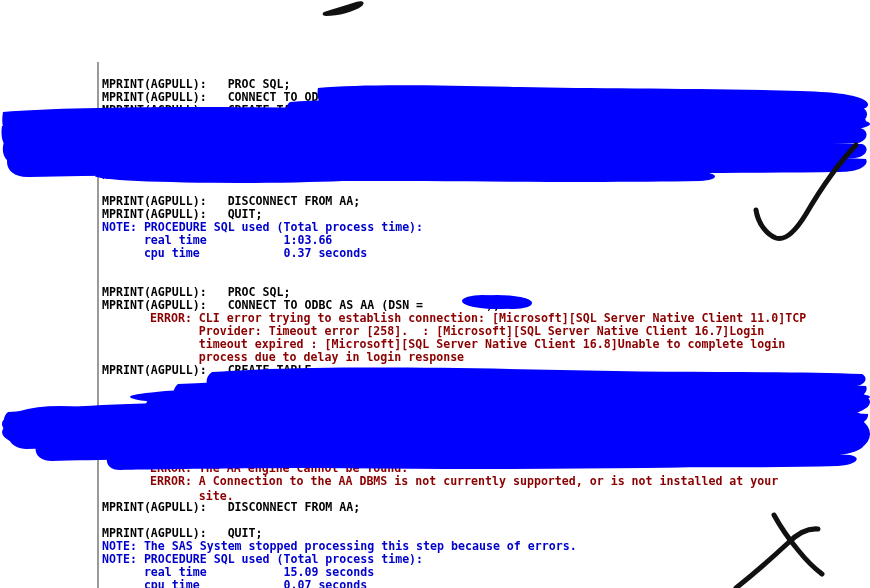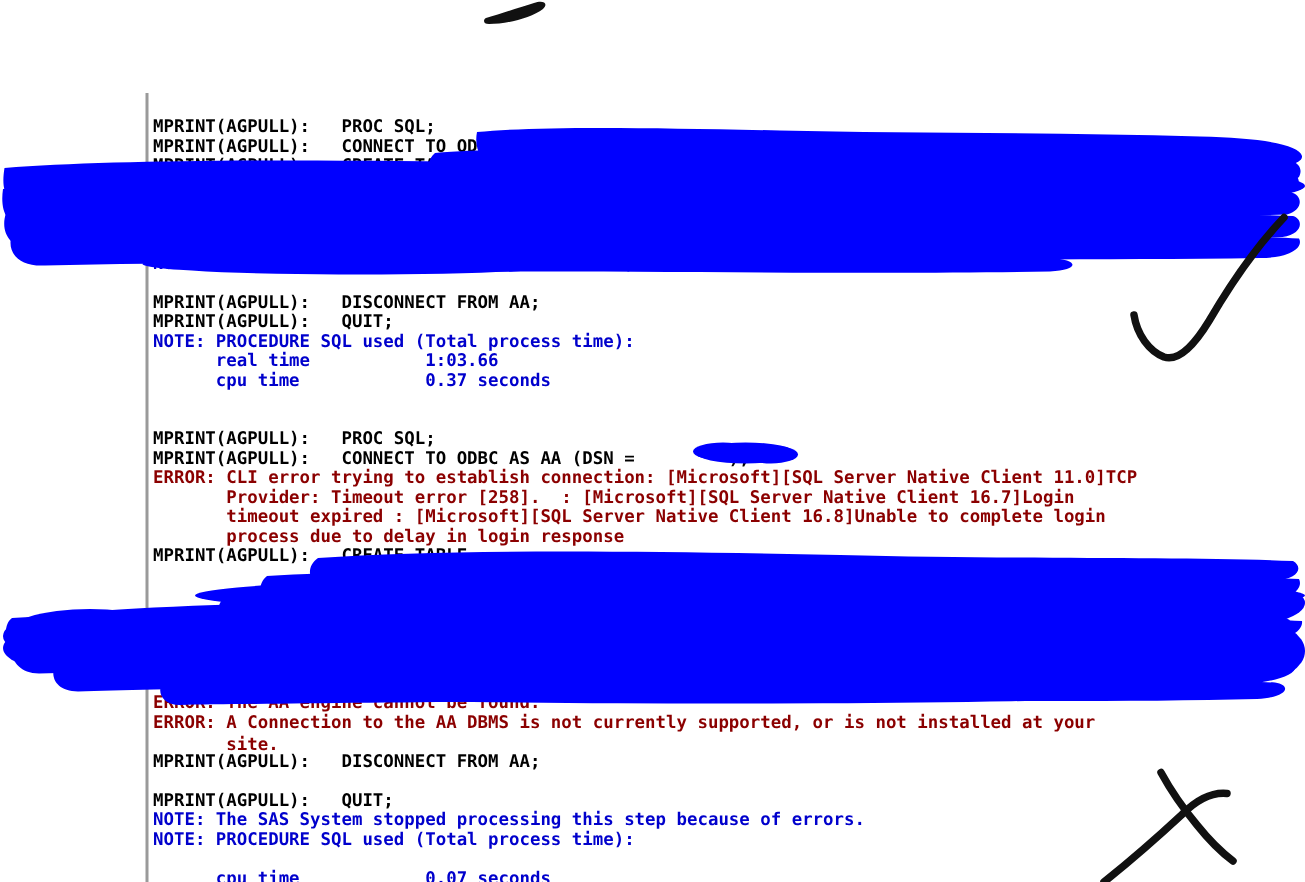--- a/index.html
+++ b/index.html
@@ -30,21 +30,21 @@
     left: 3px;
     white-space: pre;
     font-size: 11.6px;
     line-height: 13px;
     letter-spacing: 0px;
     font-family: "DejaVu Sans Mono", "Liberation Mono", monospace;
     font-weight: bold;
   }
   .c-mprint { color: #000000; }
   .c-note   { color: #0000CC; }
-  .c-error  { color: #8B0000; }
+  .c-error  { color: #8B0000; margin-left: 48px; }
   .c-blank  { color: transparent; }
 
   
   .annot {
     position: absolute;
     pointer-events: none;
   }
 </style>
 </head>
 <body>
@@ -82,20 +82,21 @@
     <div class="log-line c-mprint" style="top:367px"></div>
     <div class="log-line c-mprint" style="top:380px"></div>
     <div class="log-line c-mprint" style="top:393px"></div>
     <div class="log-line c-error" style="top:400px">ERROR: The AA engine cannot be found.</div>
     <div class="log-line c-error" style="top:413px">ERROR: A Connection to the AA DBMS is not currently supported, or is not installed at your</div>
     <div class="log-line c-error" style="top:428px">       site.</div>
     <div class="log-line c-mprint" style="top:439px">MPRINT(AGPULL):   DISCONNECT FROM AA;</div>
     <div class="log-line c-mprint" style="top:465px">MPRINT(AGPULL):   QUIT;</div>
     <div class="log-line c-note" style="top:478px">NOTE: The SAS System stopped processing this step because of errors.</div>
     <div class="log-line c-note" style="top:491px">NOTE: PROCEDURE SQL used (Total process time):</div>
+    <div class="log-line c-note" style="top:504px">      real time           15.09 seconds</div>
     <div class="log-line c-note" style="top:517px">      cpu time            0.07 seconds</div>
   </div>
 
   <div>
     <svg class="annot" style="left:0px; top:84px;" width="870" height="100" viewBox="0 0 870 100">
       <path fill="#0000FF" d="
         M 318 4 C 360 0, 430 1, 520 3 C 600 5, 700 4, 800 7
         C 840 8, 866 12, 868 20 C 869 28, 840 30, 800 29
         C 700 27, 600 27, 520 28 C 470 29, 420 30, 380 31
         C 360 32, 345 31, 330 28 C 320 24, 316 14, 318 4 Z"></path>

